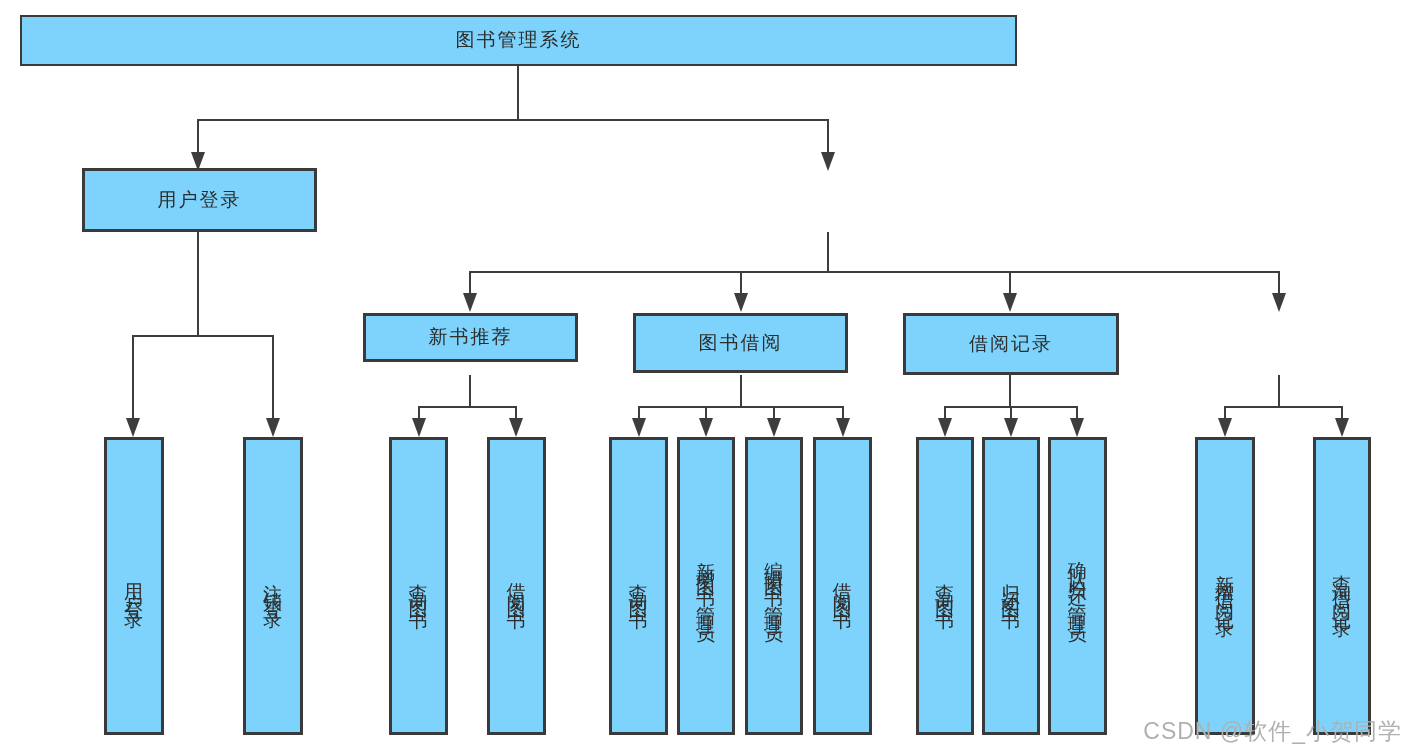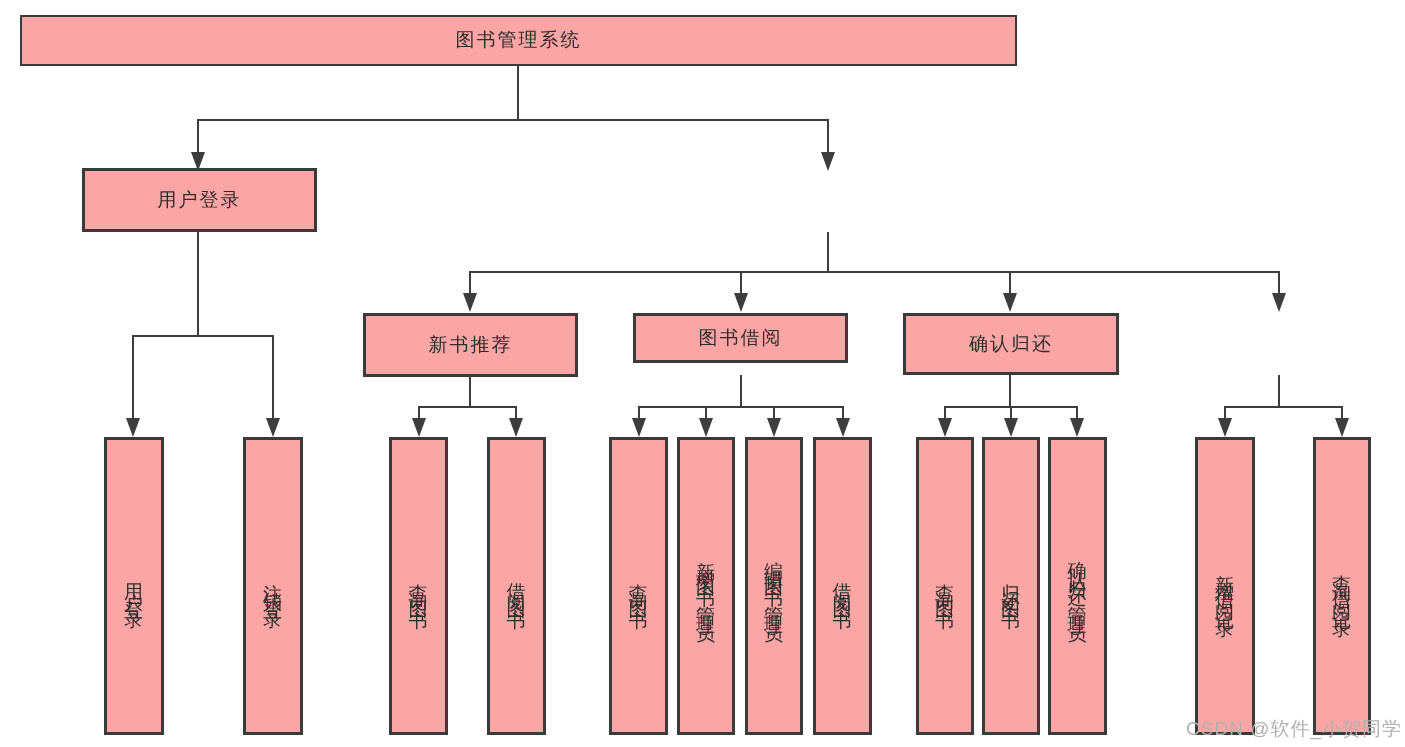--- a/index.html
+++ b/index.html
@@ -9,33 +9,33 @@
   }
   .vl,.hl{position:absolute;background:#3d3d3d;}
   .vl{width:2px;}
   .hl{height:2px;}
   .arrow{
     position:absolute;width:0;height:0;
     border-left:7px solid transparent;border-right:7px solid transparent;
     border-top:19px solid #3d3d3d;
   }
   .node{
-    position:absolute;box-sizing:border-box;background:#fca5a5;
+    position:absolute;box-sizing:border-box;background:#7dd3fc;
     border:3px solid #3a3a3a;display:flex;align-items:center;justify-content:center;
     font-size:19px;color:#2d2d2d;letter-spacing:2px;line-height:1.2;
   }
   .node.root{border-width:2px;}
   .node .lbl{display:block;white-space:nowrap;}
   .node.leaf .lbl{
     writing-mode:vertical-rl;text-orientation:mixed;
     letter-spacing:9px;line-height:1;white-space:normal;
   }
   .watermark{
     position:absolute;top:716px;right:3px;z-index:10;
-    font-size:19px;color:#b0b0b0;letter-spacing:1px;white-space:nowrap;
+    font-size:23px;color:#b0b0b0;letter-spacing:1px;white-space:nowrap;
   }
 </style>
 </head>
 <body>
 
 <div class="canvas">
 
   <div class="vl" style="left:517px;top:66px;height:54px"></div>
 
   <div class="hl" style="left:198px;top:119px;width:631px"></div>
@@ -97,28 +97,28 @@
   <div class="arrow" style="left:1335px;top:418px"></div>
 
   <div class="node root" style="left:20px;top:15px;width:997px;height:51px">
     <span class="lbl">图书管理系统</span>
   </div>
 
   <div class="node" style="left:82px;top:168px;width:235px;height:64px">
     <span class="lbl">用户登录</span>
   </div>
 
-  <div class="node" style="left:363px;top:313px;width:215px;height:64px">
+  <div class="node" style="left:363px;top:313px;width:215px;height:49px">
     <span class="lbl">新书推荐</span>
   </div>
-  <div class="node" style="left:633px;top:313px;width:215px;height:50px">
+  <div class="node" style="left:633px;top:313px;width:215px;height:60px">
     <span class="lbl">图书借阅</span>
   </div>
   <div class="node" style="left:903px;top:313px;width:216px;height:62px">
-    <span class="lbl">确认归还</span>
+    <span class="lbl">借阅记录</span>
   </div>
 
   <div class="node leaf" style="left:104px;top:437px;width:60px;height:298px">
     <span class="lbl">用户登录</span>
   </div>
   <div class="node leaf" style="left:243px;top:437px;width:60px;height:298px">
     <span class="lbl">注销登录</span>
   </div>
 
   <div class="node leaf" style="left:389px;top:437px;width:59px;height:298px">

